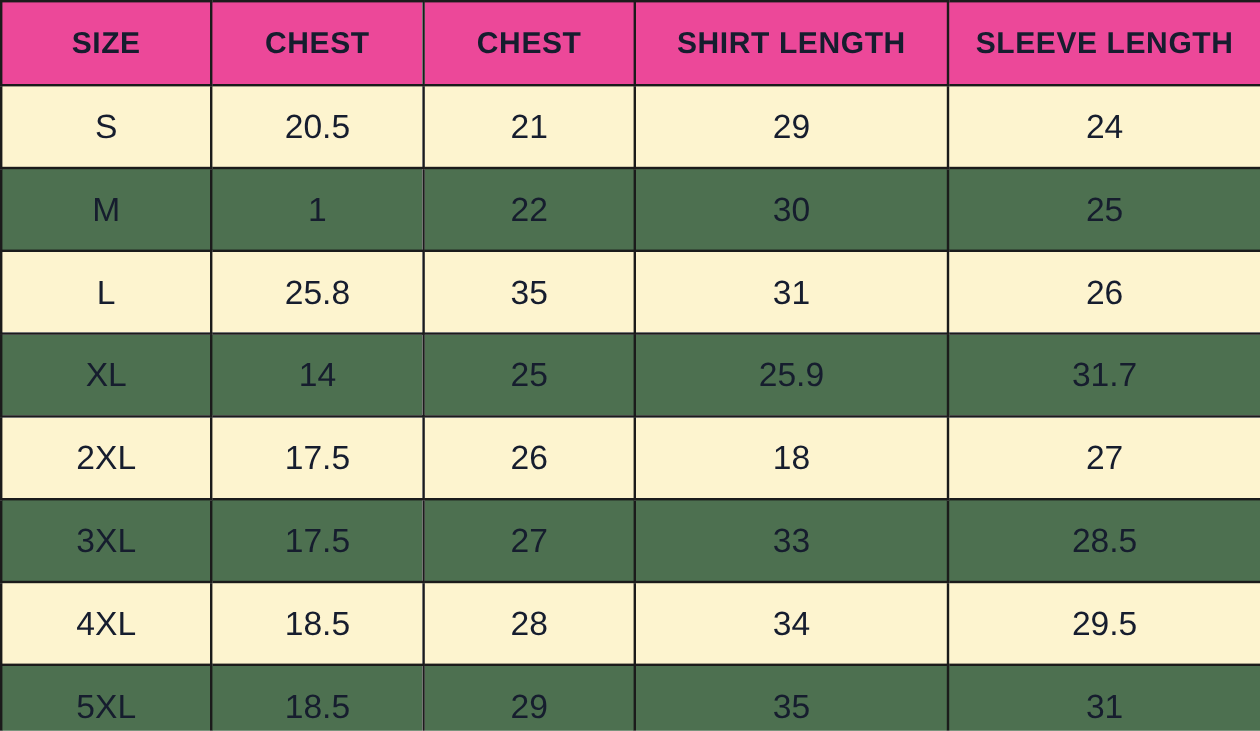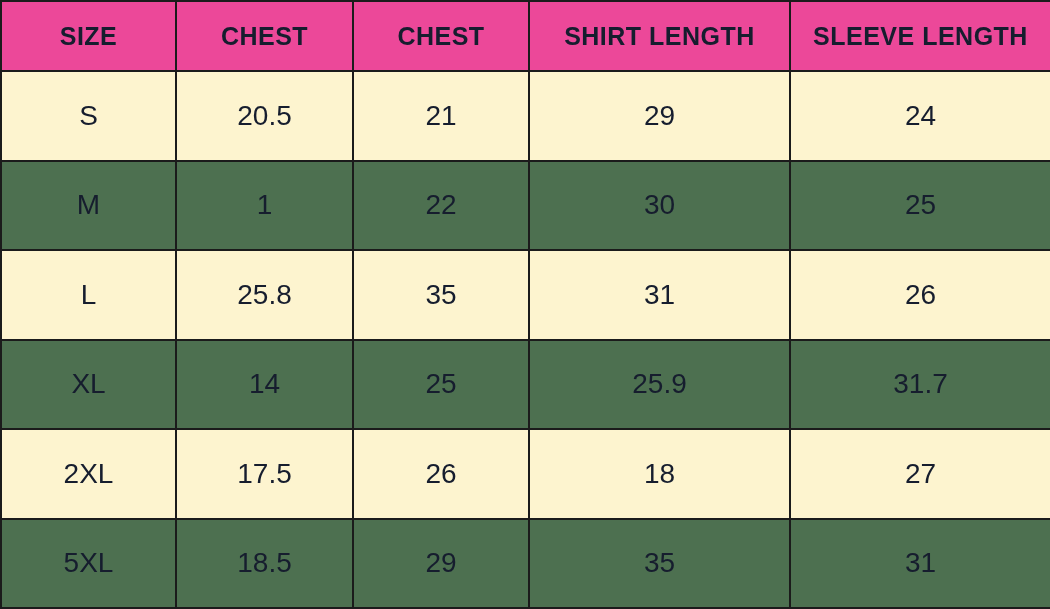--- a/index.html
+++ b/index.html
@@ -107,20 +107,34 @@
       <td>31.7</td>
     </tr>
     <tr class="row-cream">
       <td>2XL</td>
       <td>17.5</td>
       <td>26</td>
       <td>18</td>
       <td>27</td>
     </tr>
     <tr class="row-green">
+      <td>3XL</td>
+      <td>17.5</td>
+      <td>27</td>
+      <td>33</td>
+      <td>28.5</td>
+    </tr>
+    <tr class="row-cream">
+      <td>4XL</td>
+      <td>18.5</td>
+      <td>28</td>
+      <td>34</td>
+      <td>29.5</td>
+    </tr>
+    <tr class="row-green">
       <td>5XL</td>
       <td>18.5</td>
       <td>29</td>
       <td>35</td>
       <td>31</td>
     </tr>
   </tbody>
 </table>
 
 </body></html>

